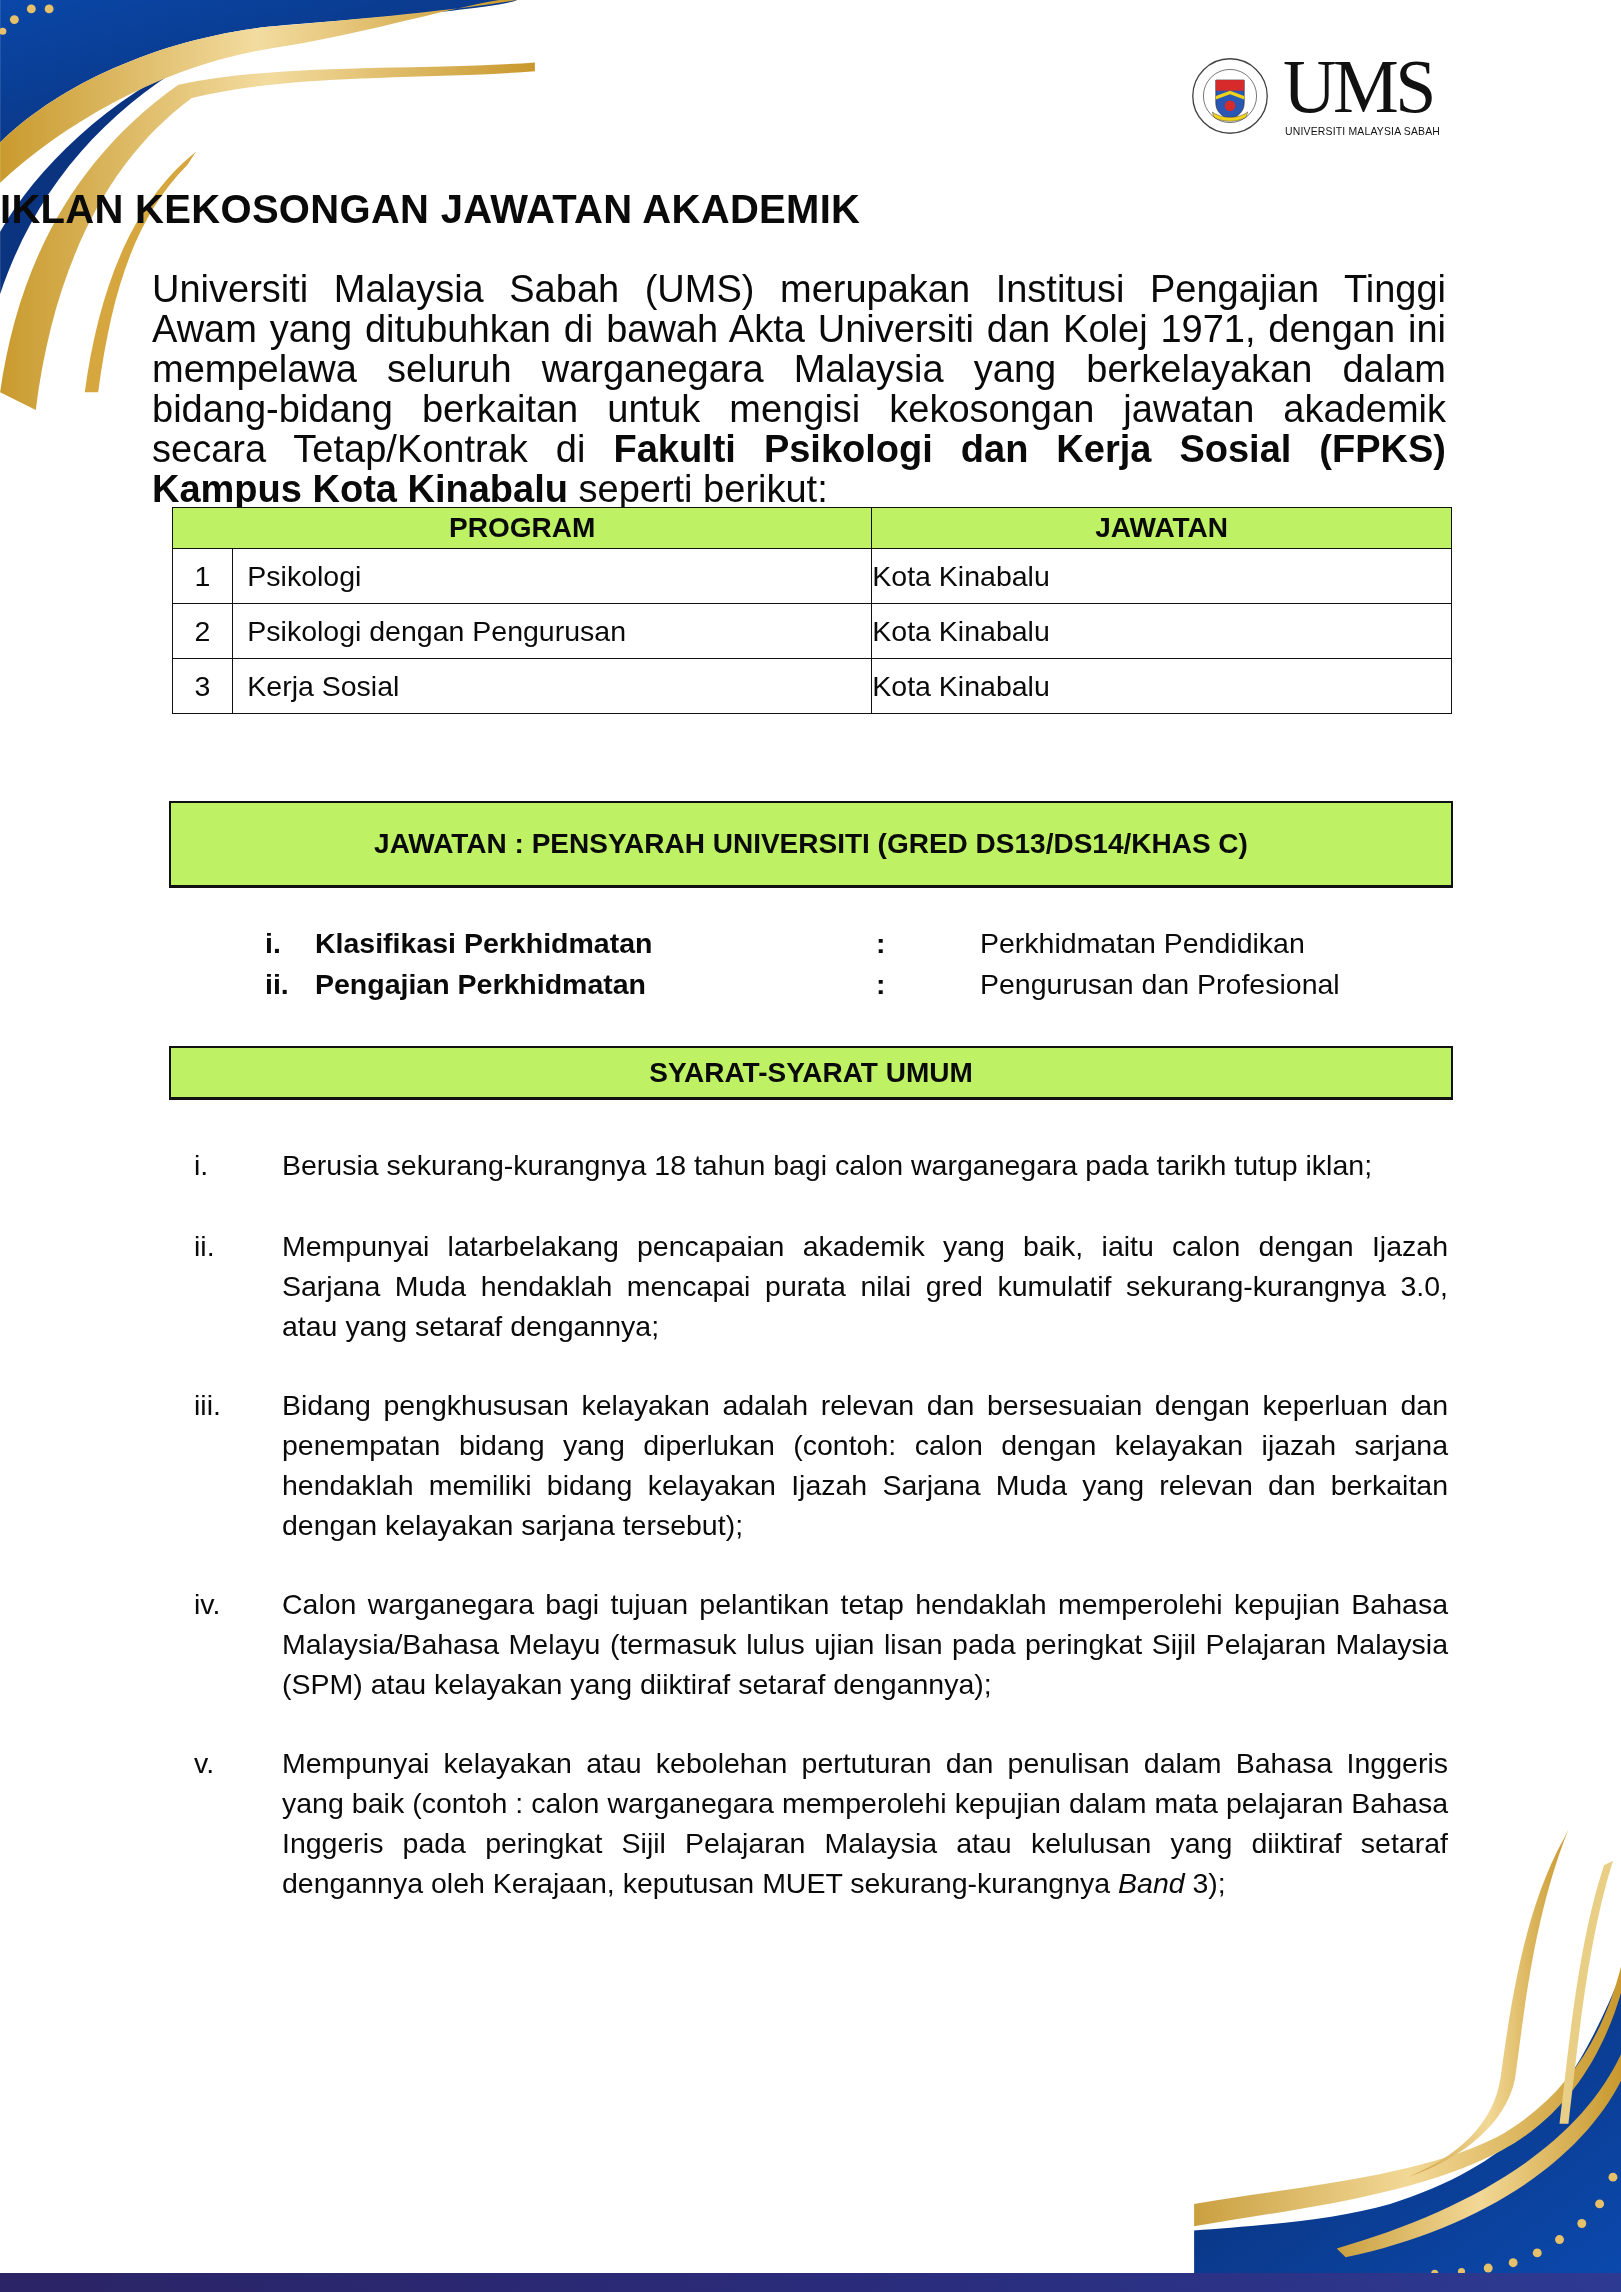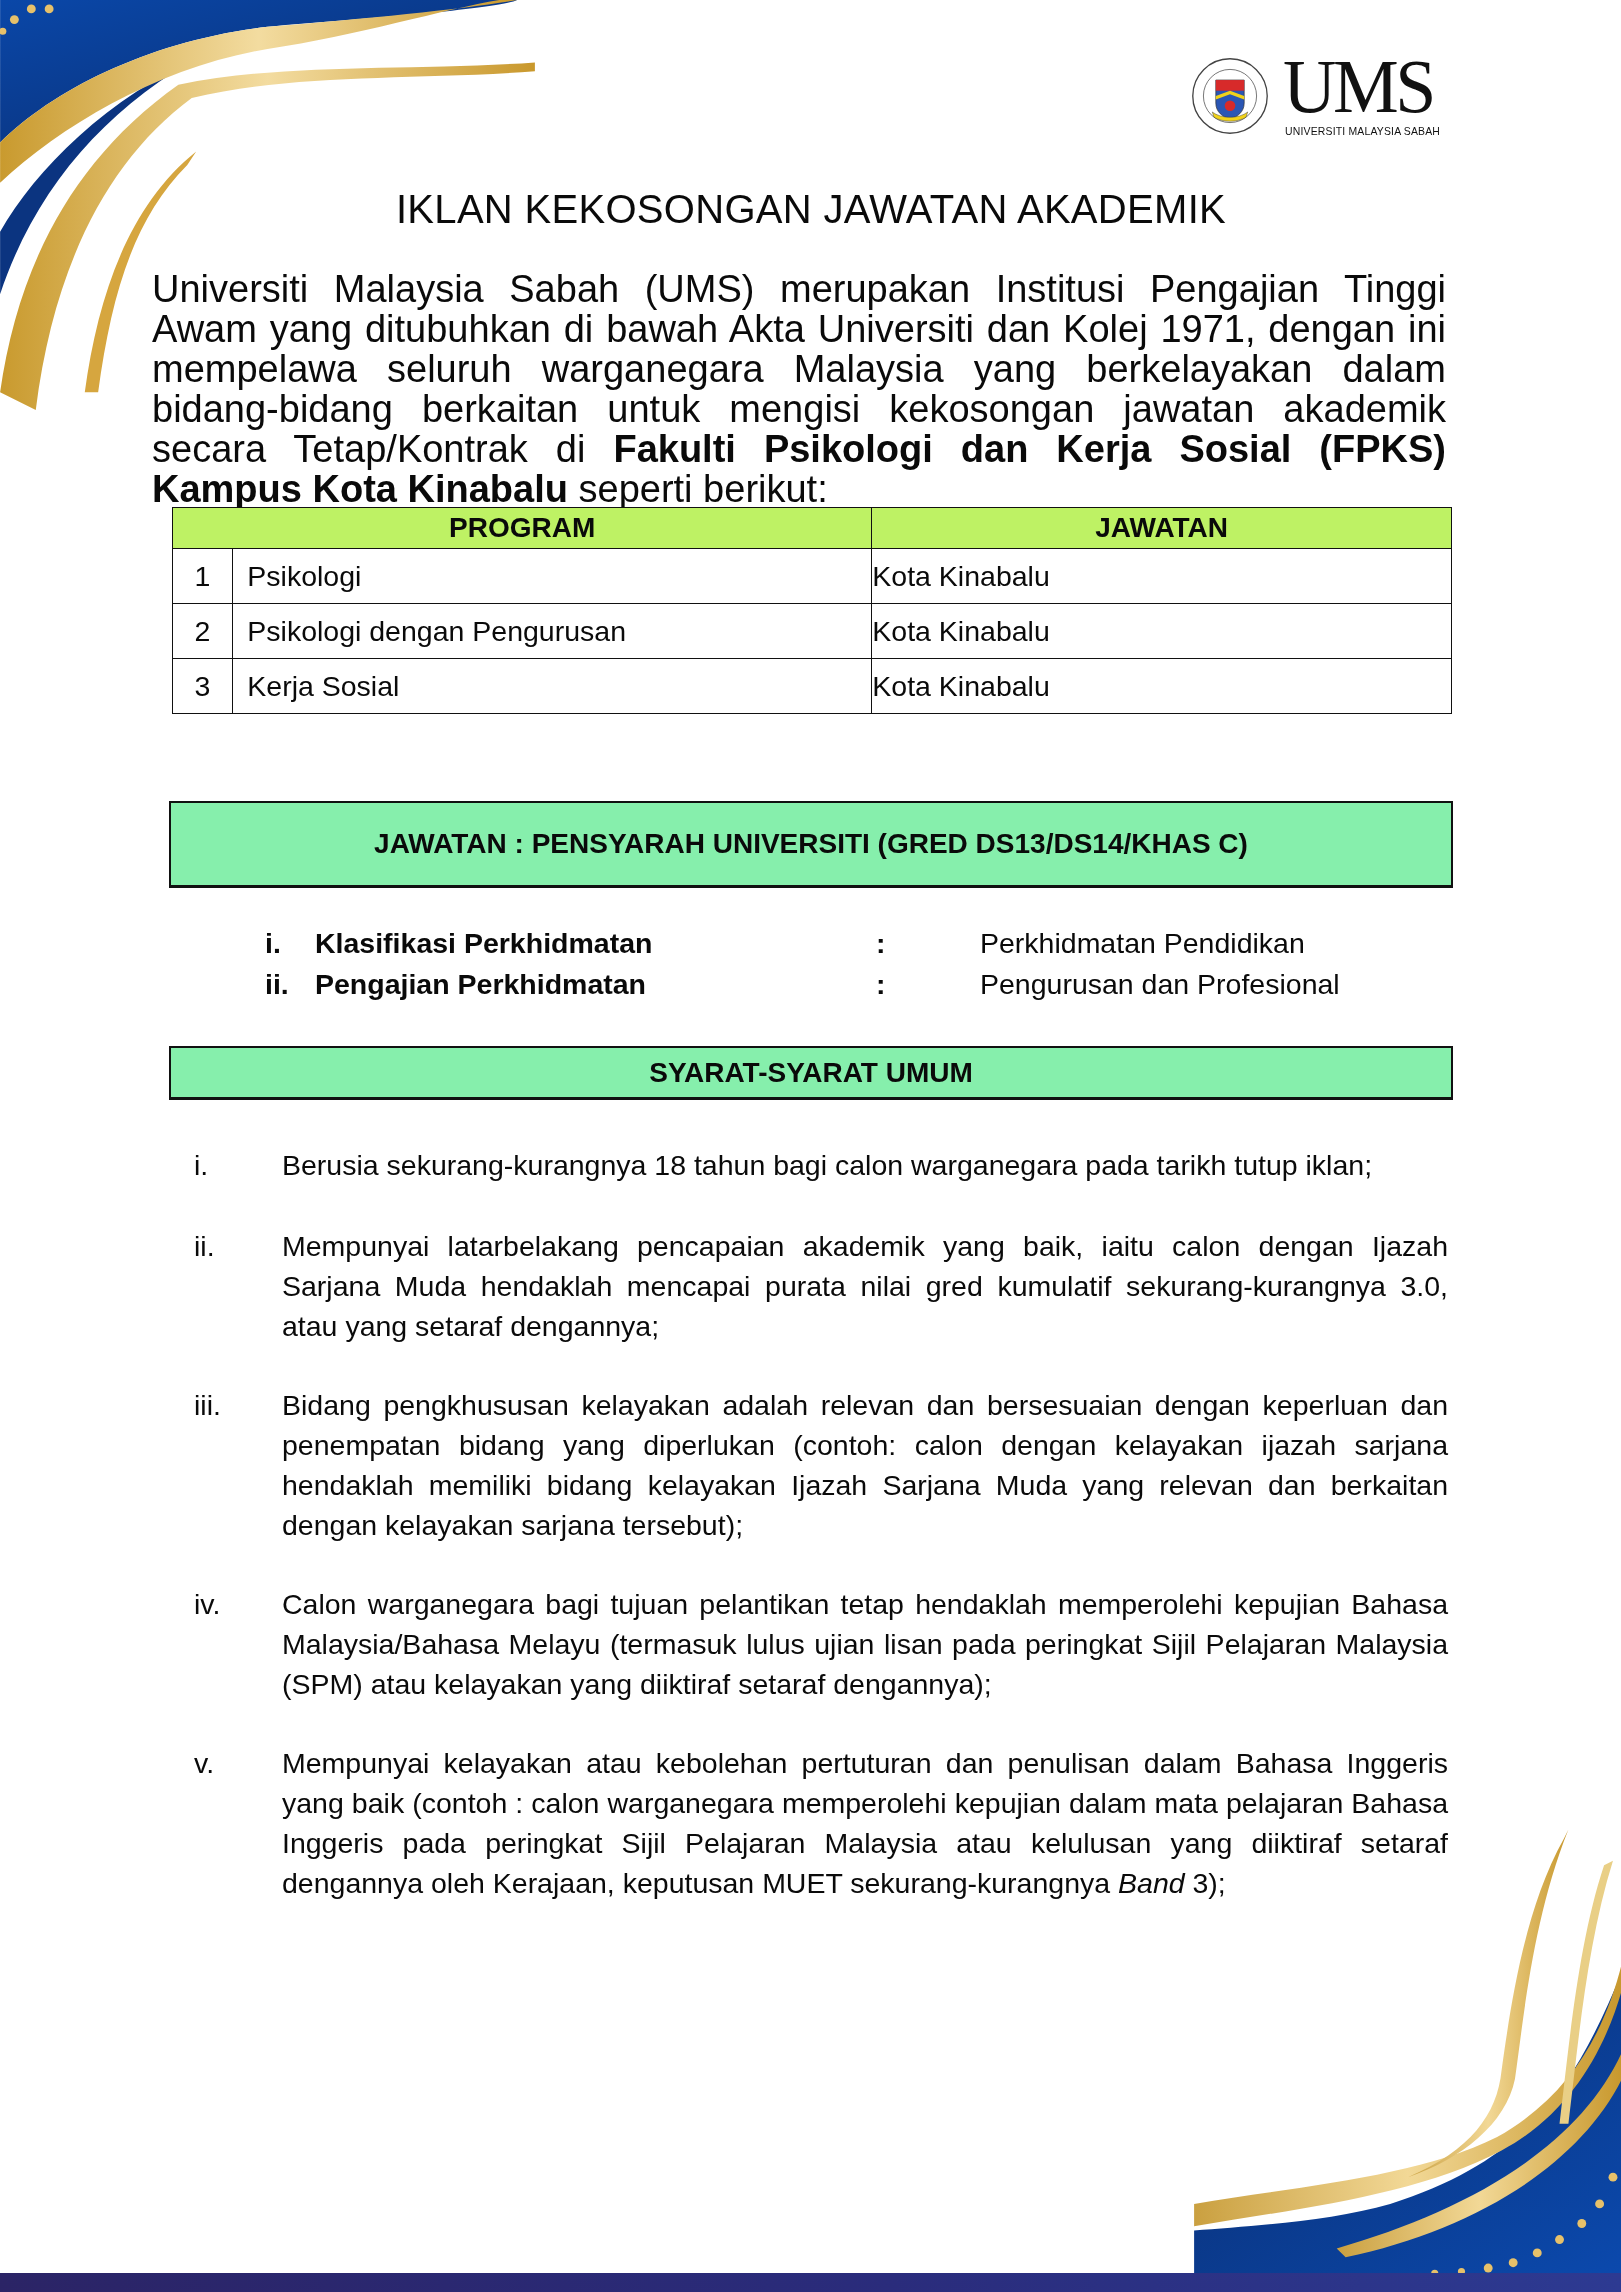--- a/index.html
+++ b/index.html
@@ -28,22 +28,22 @@
     letter-spacing: -3.6px; color: #111; transform: scaleX(0.96); transform-origin: left;
   }
   #logo .subtitle {
     position: absolute; left: 94px; top: 71px;
     font-size: 11.6px; font-weight: 400; letter-spacing: 0.2px; color: #111;
     transform: scaleX(0.9); transform-origin: left; white-space: nowrap;
   }
 
   
   #title {
-    left: 0; width: 1622px; top: 187px; text-align: center;
-    font-size: 40px; font-weight: 400; letter-spacing: 0.3px;
+    left: 0; width: 1622px; top: 187px; 
+    font-size: 40px; font-weight: 700; letter-spacing: 0.3px;
   }
 
   
   #intro {
     left: 152px; top: 269px; width: 1294px;
     font-size: 38px; line-height: 40px; text-align: justify;
   }
   #intro b { font-weight: 700; }
 
   
@@ -56,21 +56,21 @@
     background: #bef264; height: 40px; font-weight: 700; font-size: 28px;
     text-align: center; padding: 0;
   }
   #program-table tbody td { height: 54px; padding: 0; }
   #program-table td.num { width: 59px; text-align: center; }
   #program-table td.prog { width: 624px; padding-left: 14.3px; }
   #program-table td.camp { }
 
   
   .section-box {
-    left: 169px; width: 1280px; background: #86efac;
+    left: 169px; width: 1280px; background: #bef264;
     border: 2.7px solid #111; border-bottom-width: 3.6px;
     display: flex; align-items: center; justify-content: center;
     font-weight: 700; font-size: 28px;
   }
   #jawatan-box { top: 801px; height: 82px; }
   #syarat-box { top: 1046px; height: 49px; }
 
   
   .info-row { left: 0; width: 1622px; height: 39px; font-size: 28.5px; }
   .info-row .num { position: absolute; left: 265px; font-weight: 700; }

